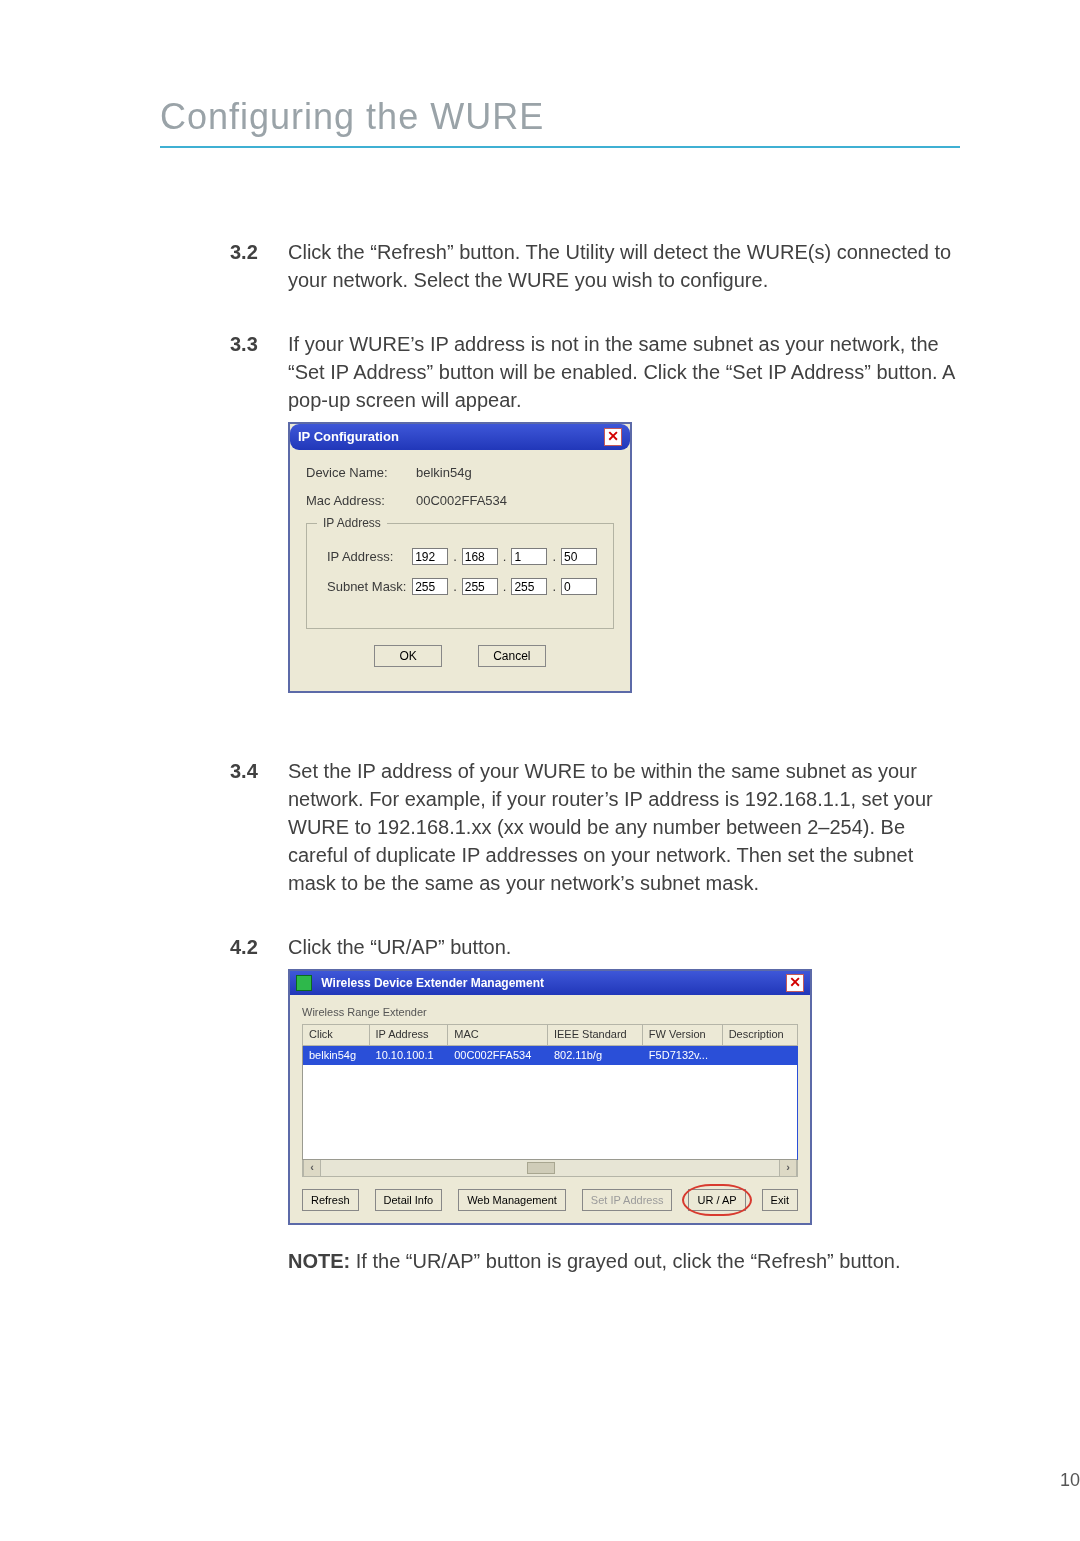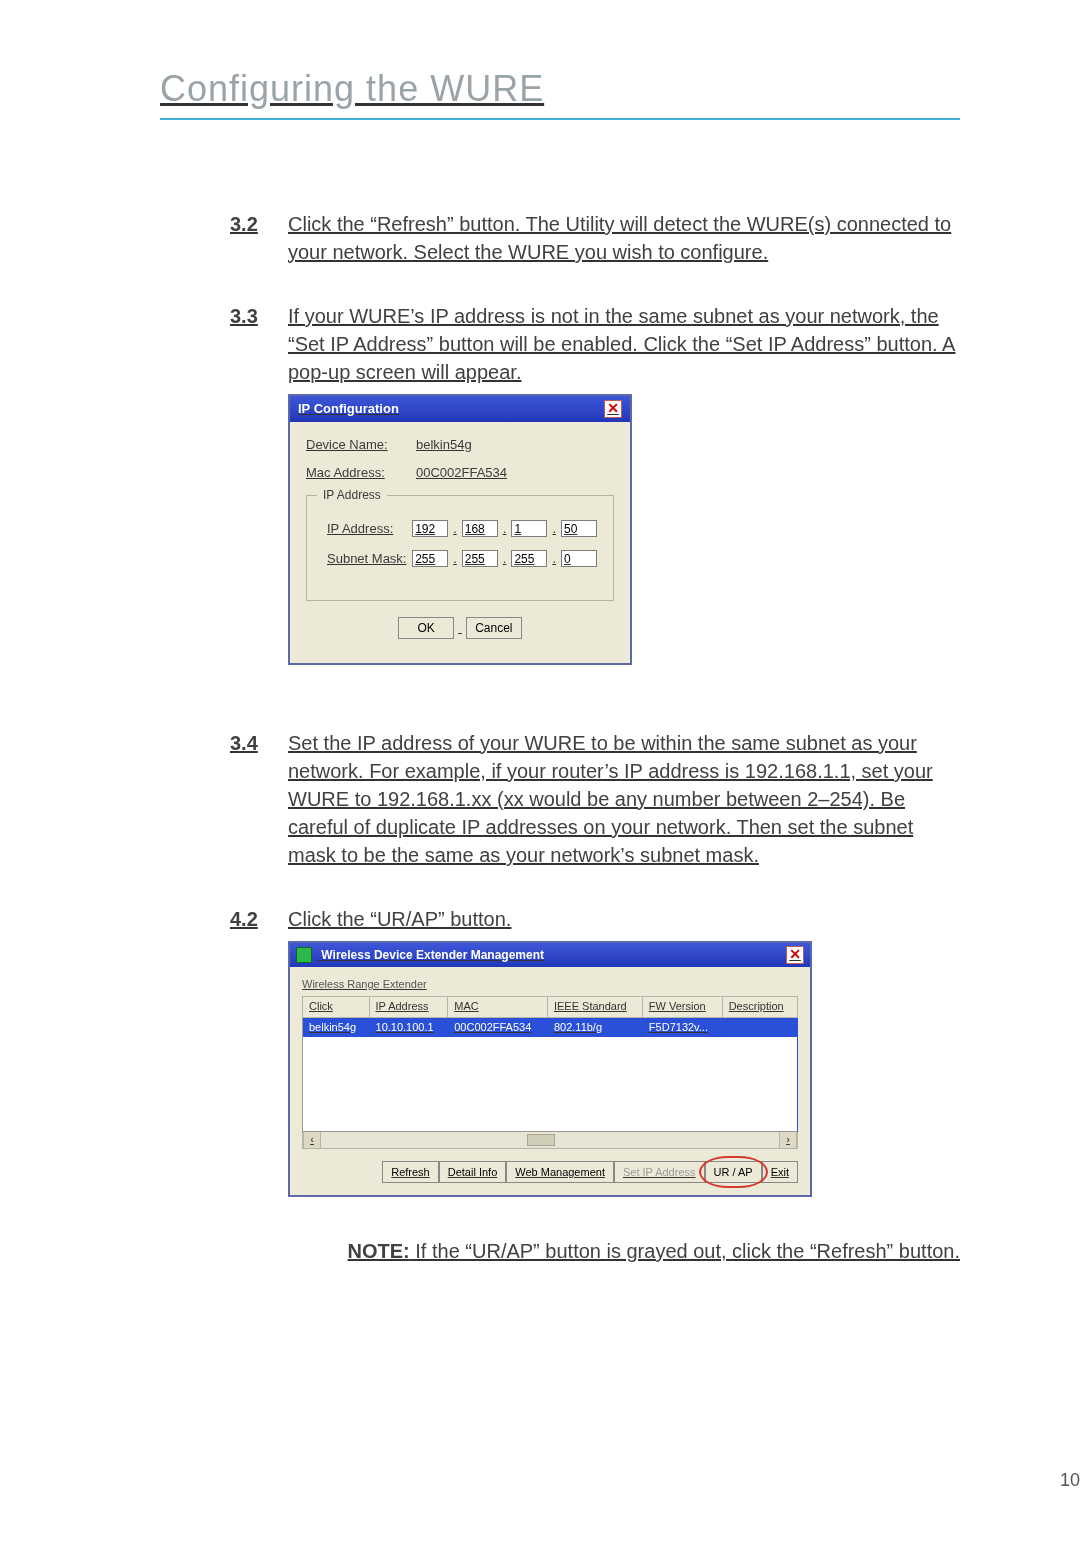--- a/index.html
+++ b/index.html
@@ -8,22 +8,21 @@
     background: #ffffff;
     font-family: Arial, Helvetica, sans-serif;
     color: #333;
     width: 1080px;
   }
   .page {
     width: 1080px;
     height: 1541px;
     position: relative;
     box-sizing: border-box;
-    padding: 68px 120px 40px 160px;
-    text-decoration: underline;
+    padding: 96px 120px 40px 160px;
   }
   .page-title {
     font-size: 36px;
     color: #9aa3a8;
     letter-spacing: 1px;
     margin: 0 0 8px 0;
     font-weight: 400;
   }
   .title-underline {
     border: none;
@@ -42,22 +41,21 @@
   }
   .step-num {
     width: 58px;
     flex: 0 0 58px;
     font-weight: 700;
   }
   .step-body {
     flex: 1;
   }
   .note {
-    margin-top: 40px;
-    text-align: right;
+    margin-top: 22px;
   }
   .note-label {
     font-weight: 700;
   }
   .page-number {
     position: absolute;
     bottom: 50px;
     left: 0;
     width: 1080px;
     text-align: right;
@@ -76,20 +74,21 @@
   }
   .ipcfg-title {
     background: linear-gradient(#3e57d8, #2137b9);
     color: #fff;
     font-weight: 700;
     padding: 4px 8px;
     display: flex;
     justify-content: space-between;
     align-items: center;
     font-size: 13px;
+    border-radius: 9px;
   }
   .close-x {
     width: 18px;
     height: 18px;
     background: #fff;
     color: #d20000;
     border: 1px solid #c35a5a;
     display: inline-flex;
     align-items: center;
     justify-content: center;
@@ -140,26 +139,26 @@
     box-sizing: border-box;
   }
   .dot {
     margin: 0 1px;
   }
   .btnrow {
     text-align: center;
     padding: 16px 0 6px 0;
   }
   .winbtn {
-    width: 56px;
+    width: 68px;
     height: 22px;
     font-size: 12px;
     background: #ece9d6;
     border: 1px solid #888;
-    margin: 0 4px;
+    margin: 0 16px;
   }
 
   
   .mgmt {
     width: 520px;
     border: 2px solid #5c6aa8;
     background: #ece9d6;
     font-size: 12px;
     margin: 8px 0 12px 0;
   }
@@ -250,21 +249,21 @@
     position: absolute;
     left: 45%;
     top: 2px;
     width: 26px;
     height: 10px;
     background: #cfccb8;
     border: 1px solid #a8a690;
   }
   .mgmt-btns {
     display: flex;
-    justify-content: flex-end;
+    justify-content: space-between;
     margin-top: 12px;
   }
   .mgmt-btns .winbtn {
     width: auto;
     padding: 0 8px;
     margin: 0;
     font-size: 11px;
     height: 22px;
   }
   .mgmt-btns .disabled {

